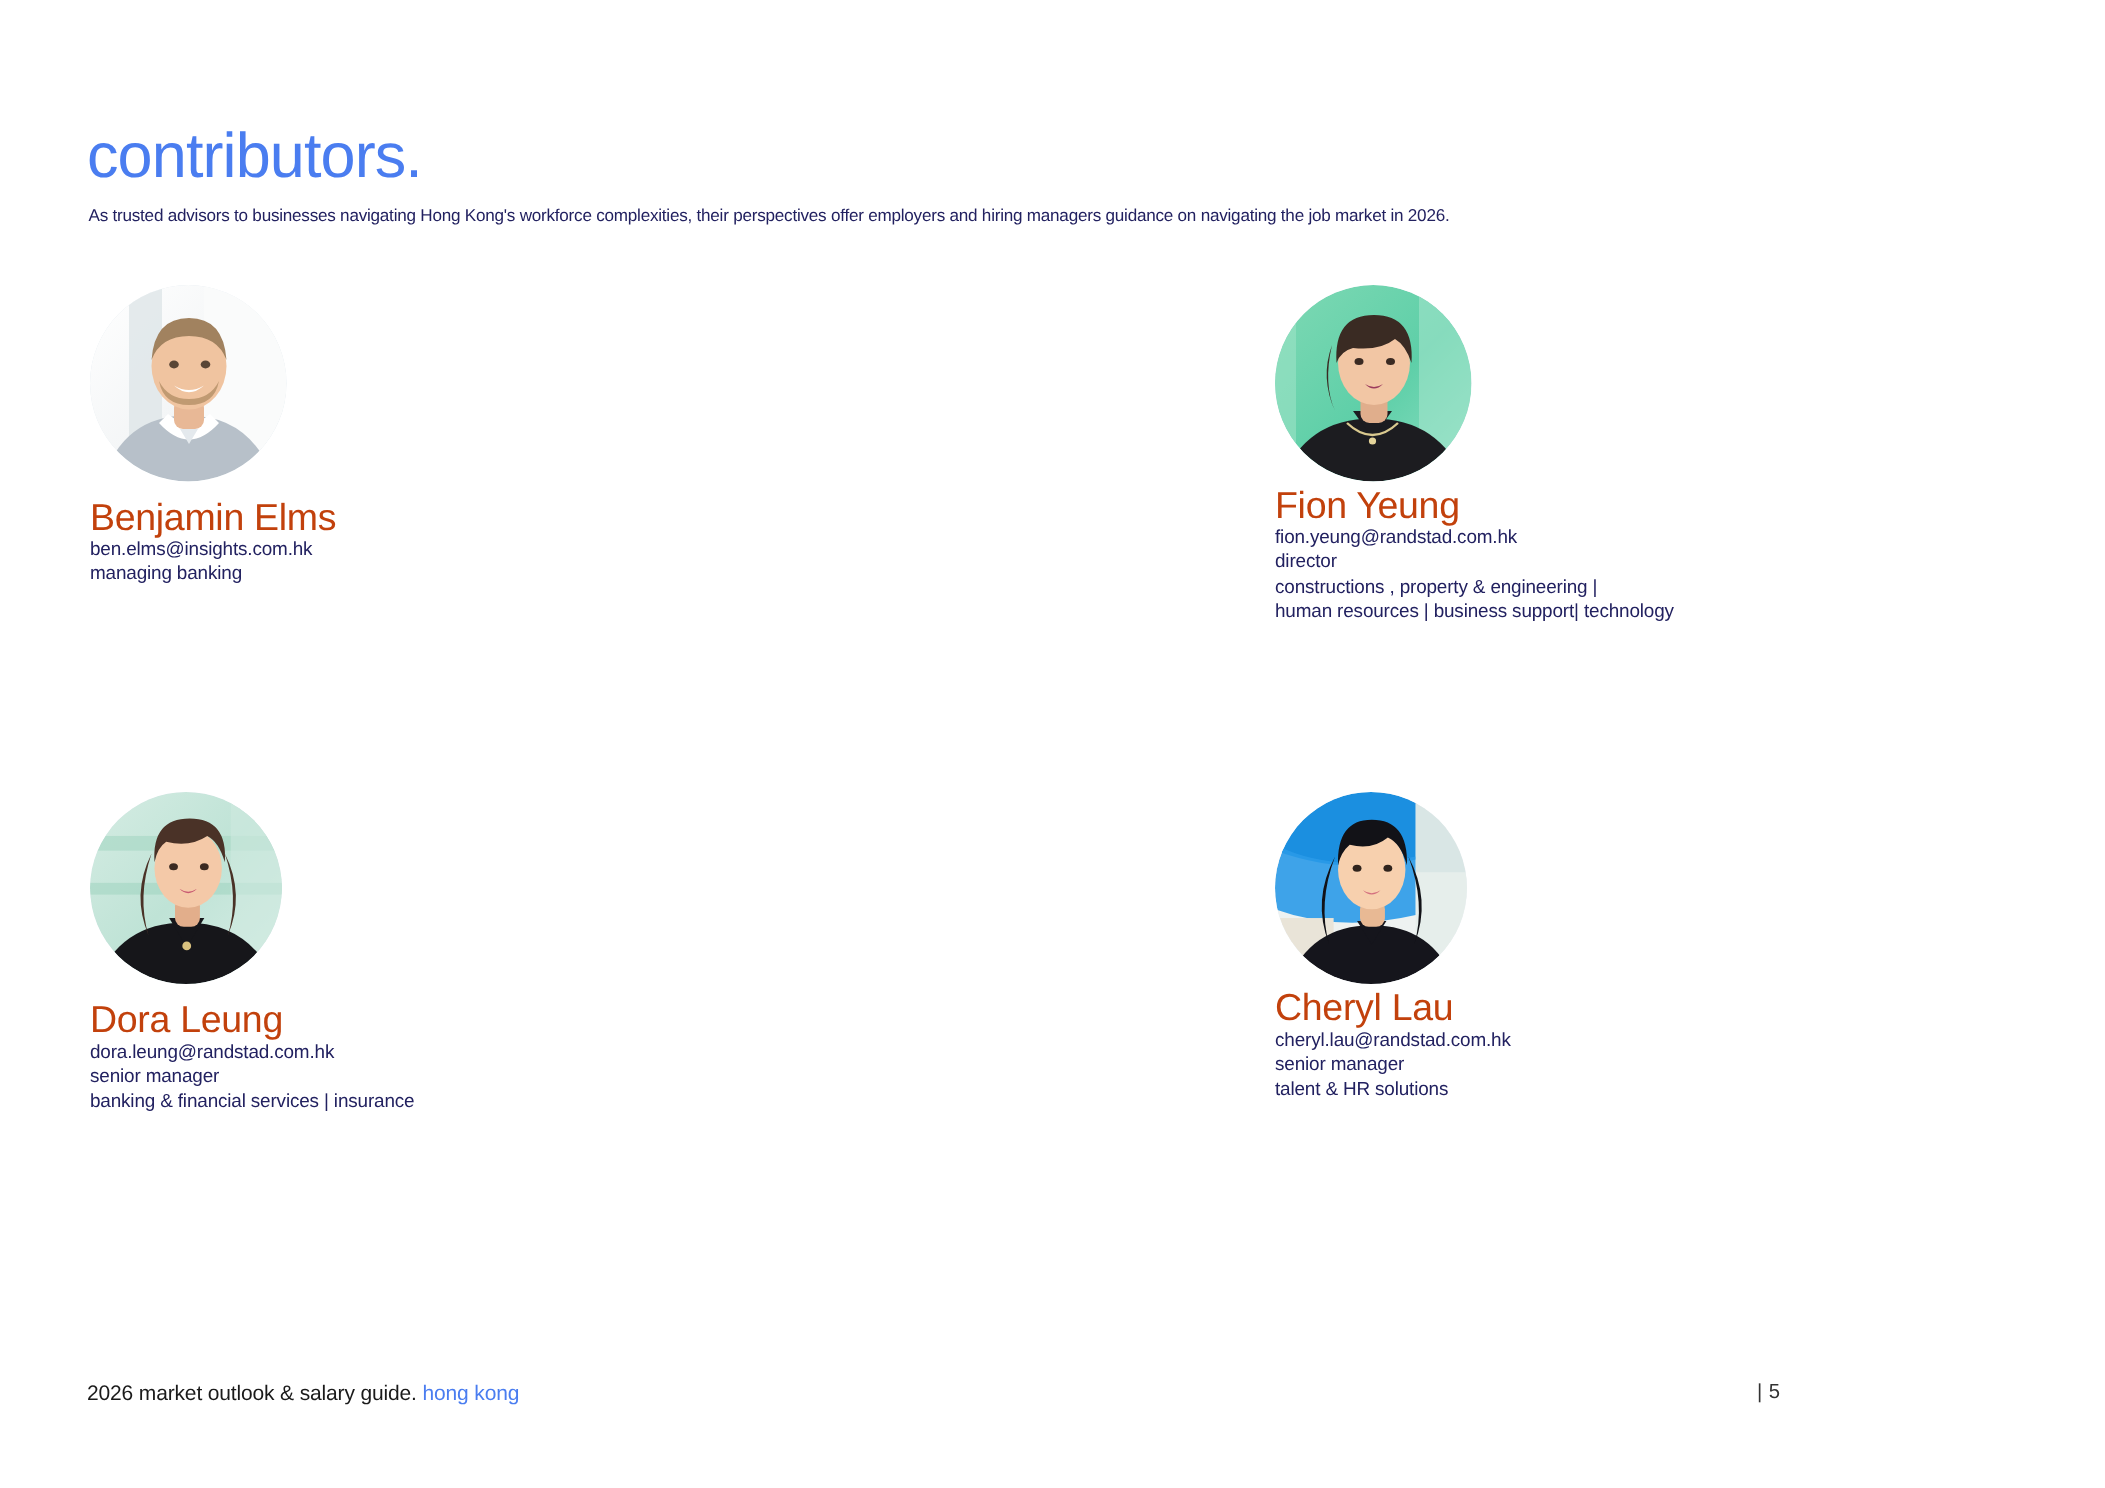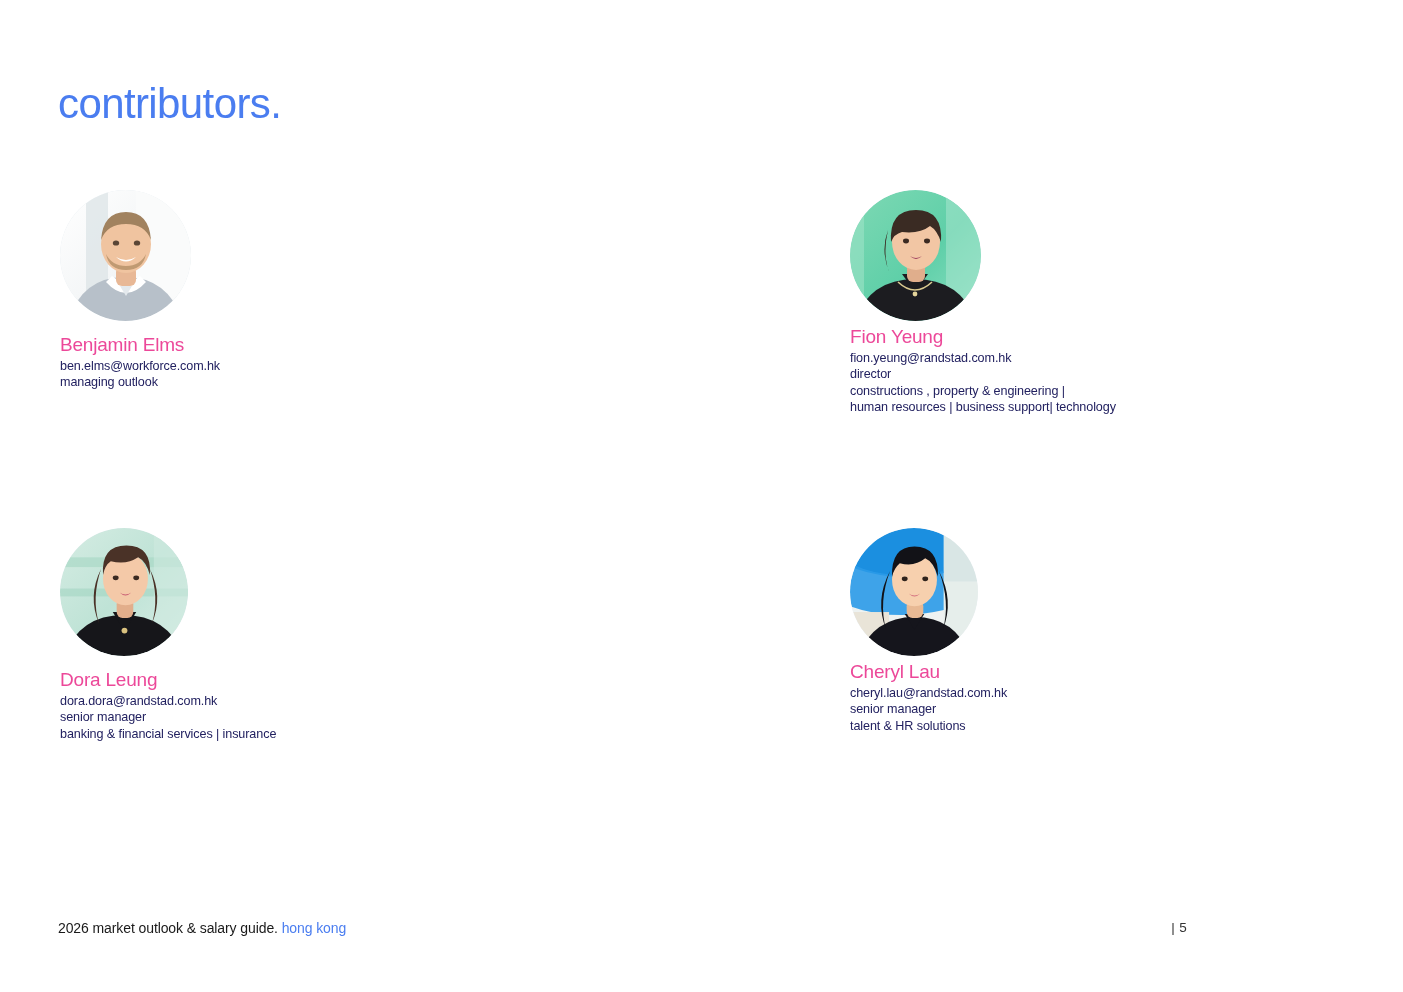--- a/index.html
+++ b/index.html
@@ -94,24 +94,24 @@
   .avatar svg { display: block; width: 131px; height: 131px; }
 
   .card.row2 .avatar { width: 128px; height: 128px; }
   .card.row2 .avatar svg { width: 128px; height: 128px; }
 
   
   .person {
     margin-top: 12px;
   }
   .person-name {
-    font-size: 19px;
+    font-size: 25px;
     line-height: 24px;
     font-weight: 400;
-    color: #ec4899;
+    color: #c2410c;
     letter-spacing: -0.2px;
     white-space: nowrap;
   }
   .person-email,
   .person-role,
   .person-specialisation {
     font-size: 12.6px;
     line-height: 16.3px;
     color: #222160;
     letter-spacing: -0.1px;
@@ -144,20 +144,21 @@
   }
 </style>
 </head>
 <body>
 
 <div class="page">
 
   <h1 class="page-title">contributors.</h1>
 
   <div class="intro">
+    <span class="intro-line">As trusted advisors to businesses navigating Hong Kong's workforce complexities, their perspectives offer employers and hiring managers guidance on navigating the job market in 2026.</span>
   </div>
 
   <div class="grid">
 
     <div class="grid-row row-1">
 
       <div class="card col-1">
         <div class="avatar">
           <svg viewBox="0 0 131 131" xmlns="http://www.w3.org/2000/svg" aria-hidden="true">
             <defs>
@@ -182,22 +183,22 @@
               <path d="M46 64 q3 16 20 16 q17 0 20 -16 q-6 12 -20 12 q-14 0 -20 -12 z" fill="#c09a72"></path>
               <ellipse cx="56" cy="53" rx="3.2" ry="2.6" fill="#5a4636"></ellipse>
               <ellipse cx="77" cy="53" rx="3.2" ry="2.6" fill="#5a4636"></ellipse>
               <path d="M56 67 q10 6 20 0 q-10 9 -20 0 z" fill="#ffffff"></path>
               <path d="M60 96 l6 10 l6 -10 z" fill="#e4e9ed"></path>
             </g>
           </svg>
         </div>
         <div class="person">
           <div class="person-name">Benjamin Elms</div>
-          <div class="person-email">ben.elms@workforce.com.hk</div>
-          <div class="person-role">managing outlook</div>
+          <div class="person-email">ben.elms@insights.com.hk</div>
+          <div class="person-role">managing banking</div>
         </div>
       </div>
 
       <div class="card col-2 shift-up">
         <div class="avatar">
           <svg viewBox="0 0 131 131" xmlns="http://www.w3.org/2000/svg" aria-hidden="true">
             <defs>
               <clipPath id="c2">
                   <circle cx="65.5" cy="65.5" r="65.5"></circle>
                 </clipPath>
@@ -275,21 +276,21 @@
               <path d="M92 42 q10 30 2 56 q12 -28 -2 -56 z" fill="#4a3227"></path>
               <ellipse cx="57" cy="51" rx="3" ry="2.4" fill="#3b2a22"></ellipse>
               <ellipse cx="78" cy="51" rx="3" ry="2.4" fill="#3b2a22"></ellipse>
               <path d="M61 66 q6 4 12 0 q-6 6 -12 0 z" fill="#c85a72"></path>
               <circle cx="66" cy="105" r="3" fill="#d9c17f"></circle>
             </g>
           </svg>
         </div>
         <div class="person">
           <div class="person-name">Dora Leung</div>
-          <div class="person-email">dora.dora@randstad.com.hk</div>
+          <div class="person-email">dora.leung@randstad.com.hk</div>
           <div class="person-role">senior manager</div>
           <div class="person-specialisation">banking &amp; financial services | insurance</div>
         </div>
       </div>
 
       <div class="card col-2 row2 shift-up">
         <div class="avatar">
           <svg viewBox="0 0 131 131" xmlns="http://www.w3.org/2000/svg" aria-hidden="true">
             <defs>
               <clipPath id="c5">

